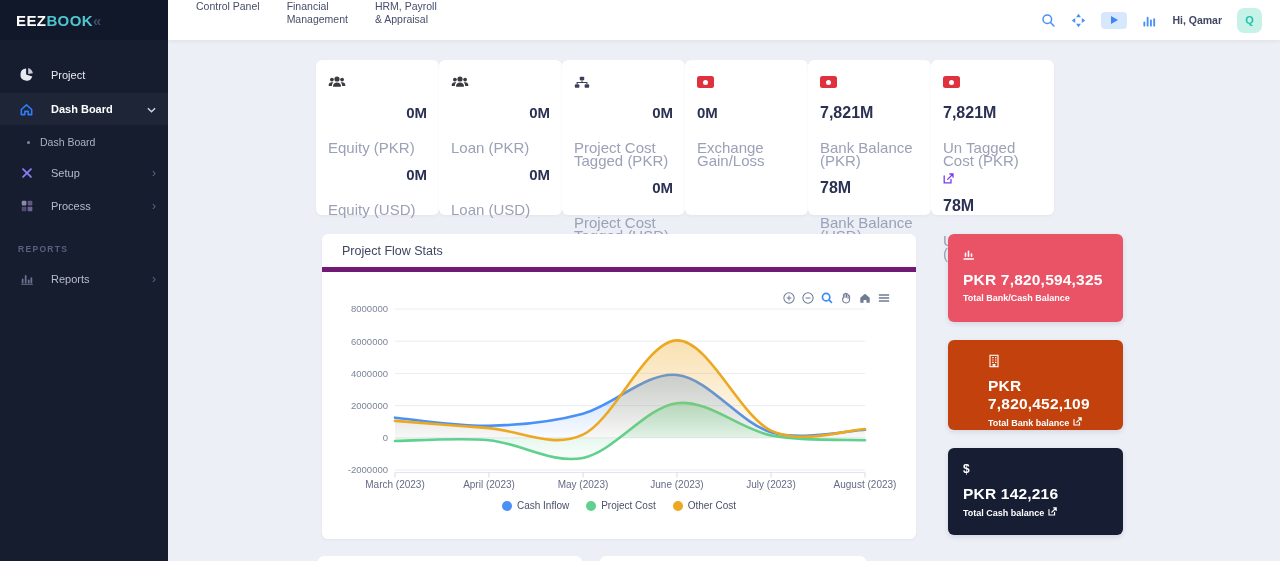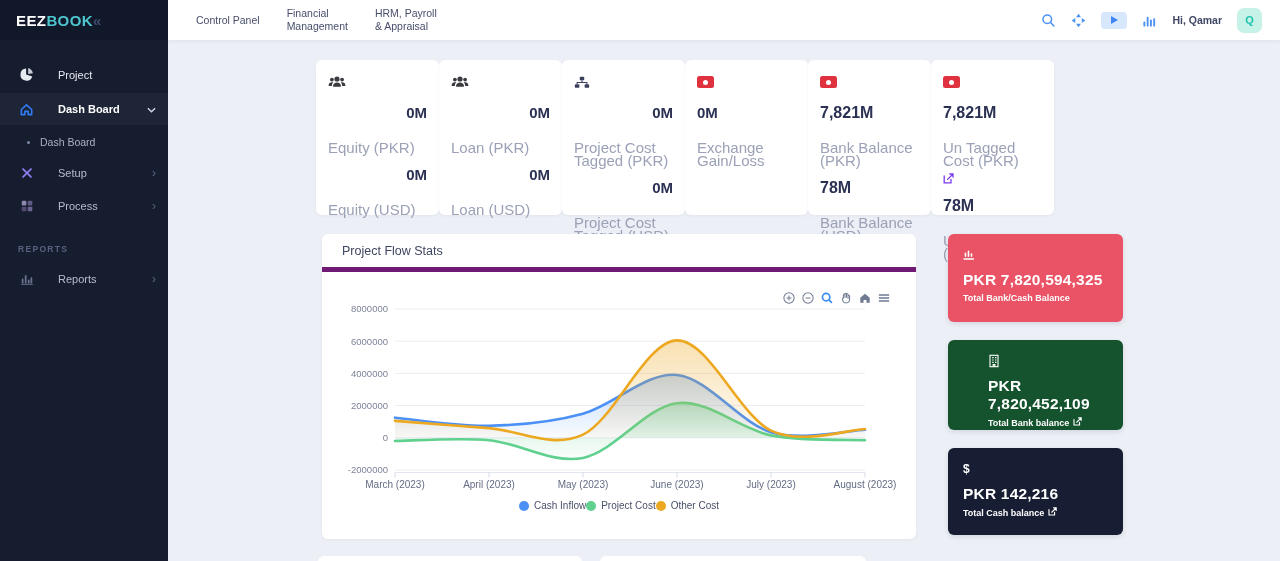--- a/index.html
+++ b/index.html
@@ -6,30 +6,30 @@
   html,body{width:1280px;height:561px;overflow:hidden}
   body{font-family:"Liberation Sans","DejaVu Sans",sans-serif;background:#edeff6;position:relative;color:#2b3152}
 
   
   #sidebar{position:absolute;left:0;top:0;width:168px;height:561px;background:#161d2f;z-index:5}
   .logo-bar{height:40px;background:#111829;display:flex;align-items:center;padding:0 13px 0 16px}
   .logo{font-size:15px;font-weight:bold;letter-spacing:.4px;color:#fff}
   .logo .teal{color:#4ec6cf}
   .collapse{color:#3e4c6f;font-size:15px;font-weight:bold;cursor:pointer}
   .menu{padding-top:20px}
-  .side-item{height:29px;display:flex;align-items:center;gap:23px;padding:0 12px 0 18px;color:#b7bdcd;font-size:11px;cursor:pointer;margin-bottom:4px}
+  .side-item{height:29px;display:flex;align-items:center;gap:16px;padding:0 12px 0 18px;color:#b7bdcd;font-size:11px;cursor:pointer;margin-bottom:4px}
   .side-item .ic{width:17px;display:flex;justify-content:center;flex:none}
   .side-item.active{background:#1e2537;color:#fff;font-weight:bold;height:32px}
   .side-item .chev{margin-left:auto;color:#8b94ad;font-size:12px;line-height:1}
   .sub-item{height:26px;display:flex;align-items:center;gap:10px;padding-left:27px;color:#aab1c4;font-size:10.5px;cursor:pointer;margin-bottom:3px}
   .sub-item .dot{width:3px;height:3px;border-radius:50%;background:#7d87a3;flex:none}
   .section-label{padding:20px 18px 10px;font-size:8.5px;letter-spacing:1.3px;color:#596180;font-weight:bold}
 
   
-  #topbar{position:absolute;left:168px;top:0;width:1112px;height:40px;background:#fff;display:flex;align-items:center;padding:0 18px 0 28px;box-shadow:0 1px 4px rgba(20,30,60,.07);z-index:4}
+  #topbar{position:absolute;left:168px;top:0;width:1112px;height:40px;background:#fff;display:flex;padding:0 18px 0 28px;box-shadow:0 1px 4px rgba(20,30,60,.07);z-index:4}
   .tab{font-size:10.5px;color:#474e6b;line-height:13px;margin-right:27px;cursor:pointer;white-space:pre-line}
   .top-right{margin-left:auto;display:flex;align-items:center;gap:15px}
   .top-ic{display:flex;align-items:center;cursor:pointer}
   .play-btn{width:26px;height:17px;background:#d8e8fc;border-radius:4px;display:flex;align-items:center;justify-content:center;cursor:pointer}
   .greeting{font-size:10.5px;font-weight:bold;color:#3f4765}
   .avatar{width:25px;height:25px;background:#c7f2e7;border-radius:7px;display:flex;align-items:center;justify-content:center;font-size:11px;font-weight:bold;color:#1ec3ab;cursor:pointer}
 
   
   .stat-cards{position:absolute;left:316px;top:60px;display:flex;}
   .stat-card{width:123px;height:155px;background:#fff;border-radius:6px;padding:13px 12px;box-shadow:0 1px 3px rgba(30,40,80,.05)}
@@ -42,21 +42,21 @@
   .money-icon{width:17px;height:12px;background:#e0313f;border-radius:2.5px;position:relative;display:inline-block}
   .money-icon::after{content:'';position:absolute;left:50%;top:50%;width:5px;height:5px;margin:-2.5px 0 0 -2.5px;background:#fff;border-radius:50%}
   .edit-ic{margin-top:3px;display:inline-block;cursor:pointer}
 
   
   .chart-card{position:absolute;left:322px;top:234px;width:594px;height:305px;background:#fff;border-radius:6px;box-shadow:0 1px 3px rgba(30,40,80,.05)}
   .chart-head{height:38px;border-bottom:5px solid #701a75;display:flex;align-items:center;padding:0 20px;font-size:12.5px;color:#3f4660;font-weight:500}
   .toolbar{position:absolute;top:58px;right:26px;display:flex;gap:7px;align-items:center;z-index:2}
   .toolbar .t-ic{cursor:pointer;display:flex}
   #flow-chart{position:absolute;left:0;top:50px;font-family:inherit}
-  .legend{position:absolute;left:0;top:266px;width:100%;display:flex;justify-content:center;gap:0}
+  .legend{position:absolute;left:0;top:266px;width:100%;display:flex;justify-content:center;gap:17px}
   .legend-item{display:flex;align-items:center;gap:5px;font-size:10px;color:#4a5068;cursor:pointer}
   .legend-dot{width:10px;height:10px;border-radius:50%}
 
   
   .summary-card{position:absolute;left:948px;width:175px;border-radius:6px;padding:13px 15px;color:#fff;box-shadow:0 2px 5px rgba(30,40,80,.12)}
   #sum-0{top:234px;height:88px}
   #sum-1{top:340px;height:90px}
   #sum-2{top:448px;height:87px}
   .sum-icon{height:15px;margin-bottom:9px;display:flex;align-items:center;font-size:12px;font-weight:bold}
   .sum-amount{font-size:15.5px;font-weight:bold;letter-spacing:.2px}
@@ -388,21 +388,21 @@
         <path d="M2.5 8.2V5.4M5.5 8.2V3.2M8.5 8.2V6"></path>
         <path d="M1 11h9.5" stroke-width="1.3"></path>
       </svg>
   </div>
   <div class="sum-amount">PKR 7,820,594,325</div>
   <div class="sum-label">
       <span>Total Bank/Cash Balance</span>
     </div>
 </div>
 
-<div class="summary-card" id="sum-1" style="background: #14532d; padding-left: 40px;">
+<div class="summary-card" id="sum-1" style="background: #c2410c; padding-left: 40px;">
   <div class="sum-icon">
     <svg width="12" height="14" viewBox="0 0 12 14" fill="none" stroke="#fff" stroke-width="1.1">
         <rect x="2" y="1.3" width="8" height="11.4"></rect>
         <path d="M4.2 3.6h1.4M7 3.6h1.4M4.2 6h1.4M7 6h1.4M4.2 8.4h1.4M7 8.4h1.4M5.2 12.7v-2h1.6v2" stroke-width="1.2"></path>
       </svg>
   </div>
   <div class="sum-amount">PKR 7,820,452,109</div>
   <div class="sum-label">
     <span>Total Bank balance</span>
     <span><svg width="9" height="9" viewBox="0 0 11 11" fill="none" stroke="#fff" stroke-width="1.4" stroke-linecap="round">

